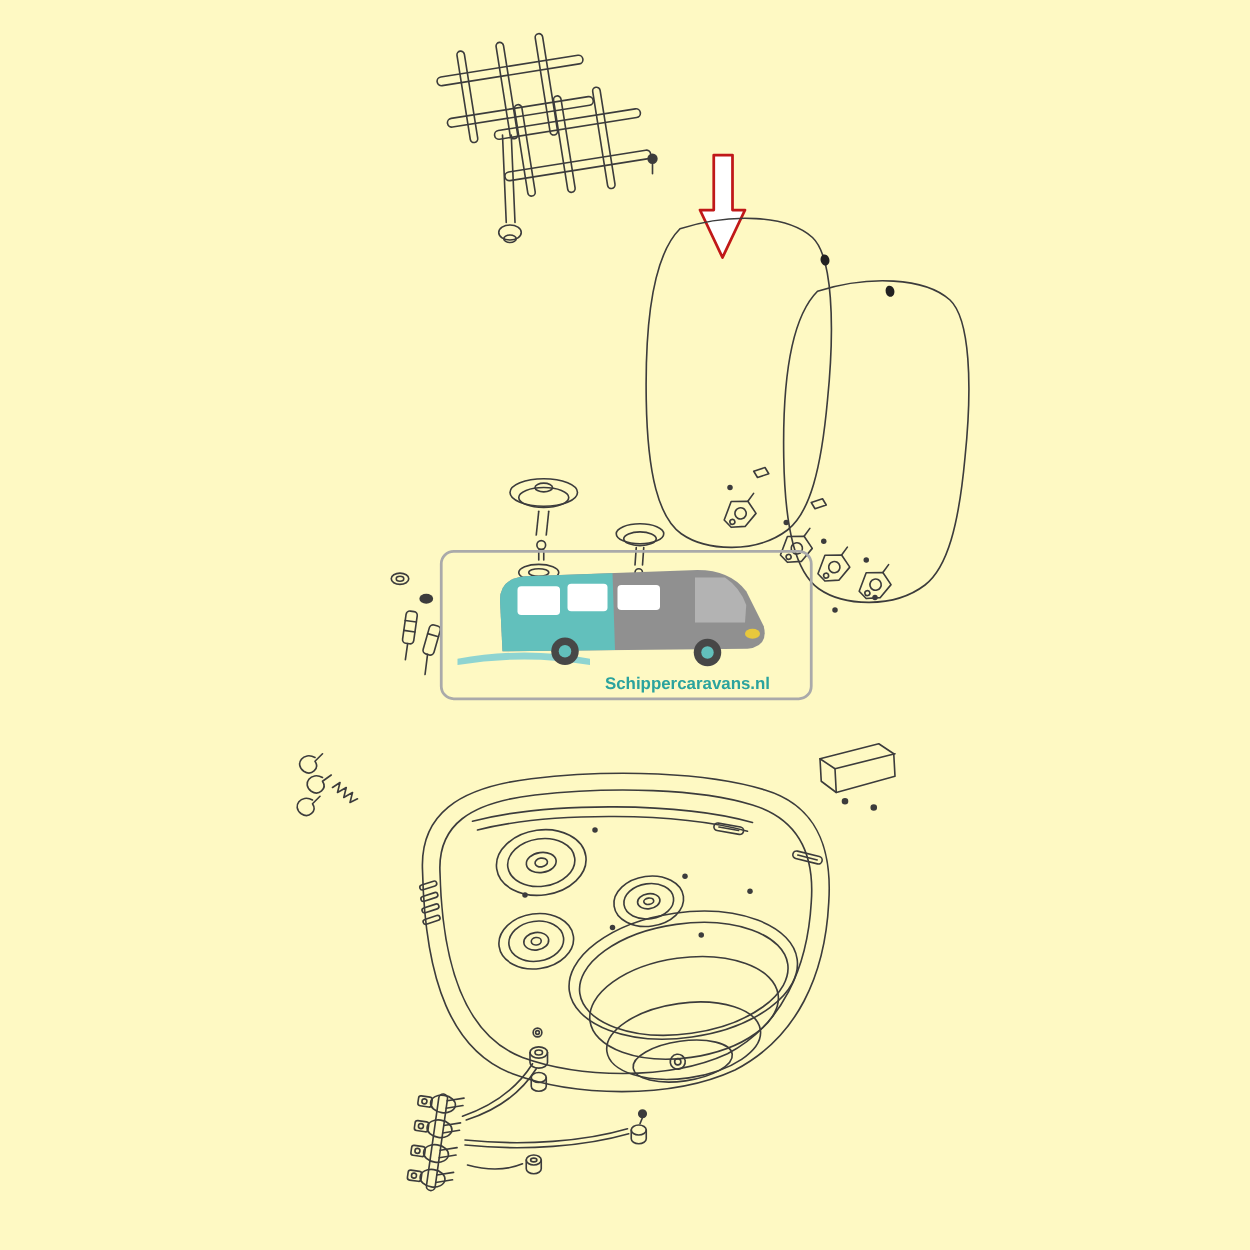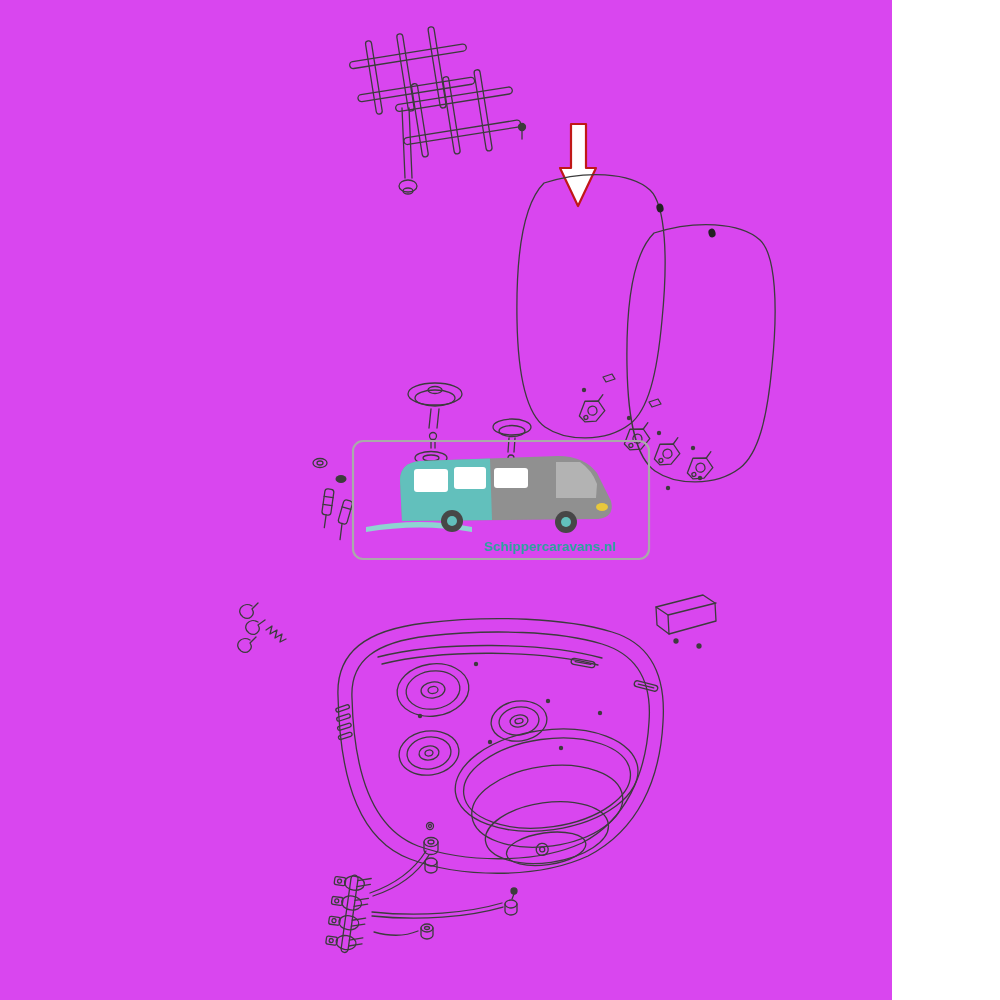--- a/index.html
+++ b/index.html
@@ -1,16 +1,16 @@
 <!DOCTYPE html>
 <html><head>
 <meta charset="utf-8">
 <style>
   html,body{margin:0;padding:0;background:#ffffff;}
-  .canvas{width:892px;height:1000px;position:relative;background:#d946ef;overflow:hidden;}
+  .canvas{width:1000px;height:1000px;position:relative;background:#fef9c3;overflow:hidden;}
   svg{display:block;}
   text{font-family:"Liberation Sans", sans-serif;}
 </style>
 </head>
 <body>
 
 <div class="canvas">
 <svg width="1000" height="1000" viewBox="0 0 1000 1000">
 
   <g fill="none" stroke="#3c3c3c" stroke-width="1.3" stroke-linecap="round" stroke-linejoin="round">

